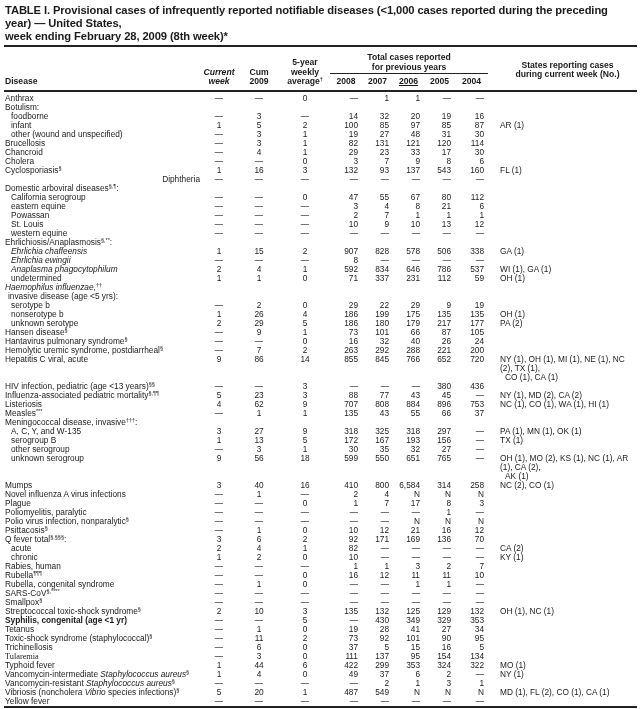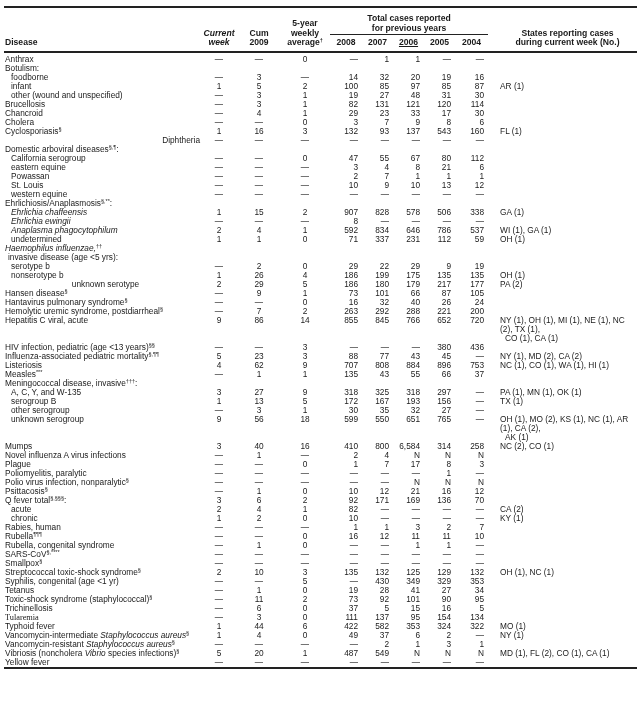--- a/index.html
+++ b/index.html
@@ -17,20 +17,22 @@
   tbody td.c-y { padding-right: 4px; }
   .it { font-style: italic; }
   sup { font-size: 5.5px; line-height: 0; vertical-align: 3px; }
   .hdr-span { text-align: center; border-bottom: 1.5px solid #222; padding-bottom: 1px; }
 </style>
 </head>
 <body>
 
 <div class="wrap">
   <div class="title">
+    <div>TABLE I. Provisional cases of infrequently reported notifiable diseases (&lt;1,000 cases reported during the preceding year) — United States,</div>
+    <div>week ending February 28, 2009 (8th week)*</div>
   </div>
   <div class="rule-thick"></div>
 
   <table>
     <colgroup>
       <col style="width:196px">
         <col style="width:38px">
         <col style="width:42px">
         <col style="width:50px">
       <col style="width:32px">
@@ -53,21 +55,21 @@
         </th>
         <th rowspan="2" class="c-n" style="padding-top:6px;padding-bottom:3px;">
           <div>5-year</div>
           <div>weekly</div>
           <div><span>average</span><sup>†</sup></div>
         </th>
         <th colspan="5" class="hdr-span" style="padding-top:6px;">
           <div>Total cases reported</div>
           <div>for previous years</div>
         </th>
-        <th rowspan="2" style="padding-bottom:3px;padding-left:10px;">
+        <th rowspan="2" style="padding-bottom:10px;padding-left:10px;">
           <div>States reporting cases</div>
           <div>during current week (No.)</div>
         </th>
       </tr>
       <tr>
         <th class="c-n" style="padding:3px 0;">2008</th>
         <th class="c-n" style="padding:3px 0;margin-top:8px;">2007</th>
         <th class="c-n" style="padding:3px 0;text-decoration:underline;">2006</th>
         <th class="c-n" style="padding:3px 0;">2005</th>
         <th class="c-n" style="padding:3px 0;">2004</th>
@@ -421,21 +423,21 @@
           <td class="c-y">186</td>
           <td class="c-y">199</td>
           <td class="c-y">175</td>
           <td class="c-y">135</td>
           <td class="c-y">135</td>
           <td class="c-st">
             <div>OH (1)</div>
           </td>
         </tr>
         <tr>
-          <td class="c-dis" style="padding-left: 7px; text-align: center;"><span>unknown serotype</span></td>
+          <td class="c-dis" style="padding-left: 7px;"><span>unknown serotype</span></td>
           <td class="c-n">2</td>
           <td class="c-n">29</td>
           <td class="c-n">5</td>
           <td class="c-y">186</td>
           <td class="c-y">180</td>
           <td class="c-y">179</td>
           <td class="c-y">217</td>
           <td class="c-y">177</td>
           <td class="c-st">
             <div>PA (2)</div>
@@ -831,21 +833,21 @@
           <td class="c-y">135</td>
           <td class="c-y">132</td>
           <td class="c-y">125</td>
           <td class="c-y">129</td>
           <td class="c-y">132</td>
           <td class="c-st">
             <div>OH (1), NC (1)</div>
           </td>
         </tr>
         <tr>
-          <td class="c-dis" style="padding-left: 1px;"><span>Syphilis, congenital (age &lt;1 yr)</span></td>
+          <td class="c-dis" style="padding-left: 1px; font-weight: bold;"><span>Syphilis, congenital (age &lt;1 yr)</span></td>
           <td class="c-n">—</td>
           <td class="c-n">—</td>
           <td class="c-n">5</td>
           <td class="c-y">—</td>
           <td class="c-y">430</td>
           <td class="c-y">349</td>
           <td class="c-y">329</td>
           <td class="c-y">353</td>
           <td class="c-st">
             <div></div>
@@ -906,21 +908,21 @@
           <td class="c-st">
             <div></div>
           </td>
         </tr>
         <tr>
           <td class="c-dis" style="padding-left: 1px;"><span>Typhoid fever</span></td>
           <td class="c-n">1</td>
           <td class="c-n">44</td>
           <td class="c-n">6</td>
           <td class="c-y">422</td>
-          <td class="c-y">582</td>
+          <td class="c-y">299</td>
           <td class="c-y">353</td>
           <td class="c-y">324</td>
           <td class="c-y">322</td>
           <td class="c-st">
             <div>MO (1)</div>
           </td>
         </tr>
         <tr>
           <td class="c-dis" style="padding-left: 1px;"><span>Vancomycin-intermediate </span><span class="it">Staphylococcus aureus</span><sup>§</sup></td>
           <td class="c-n">1</td>

